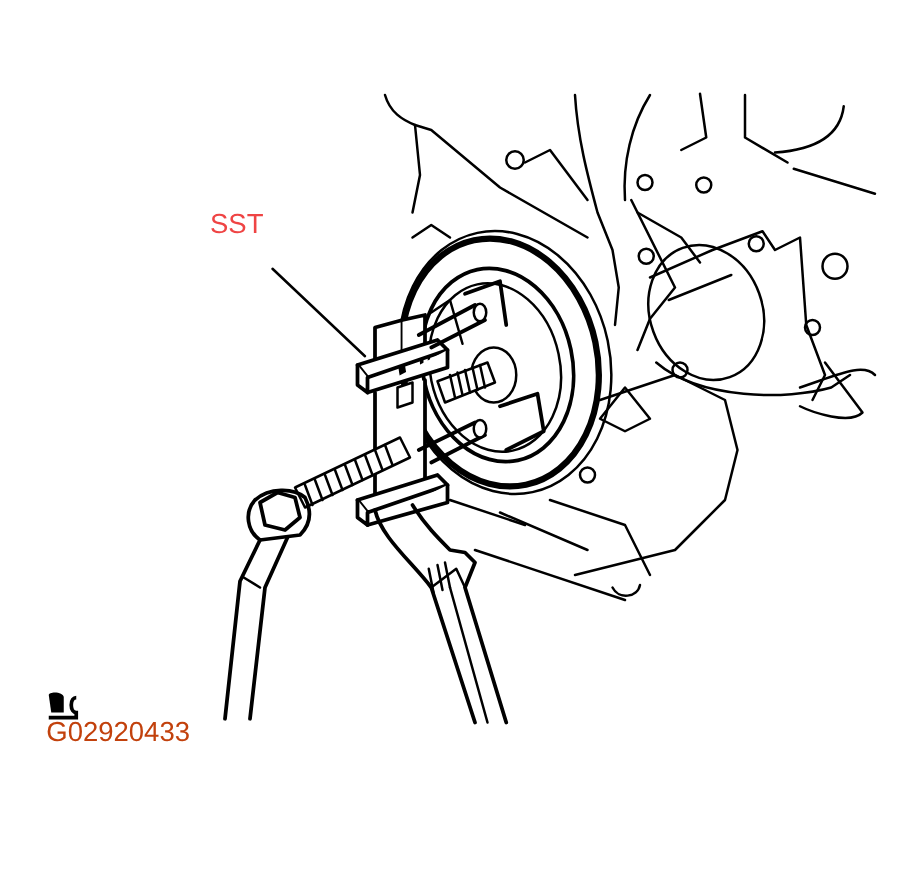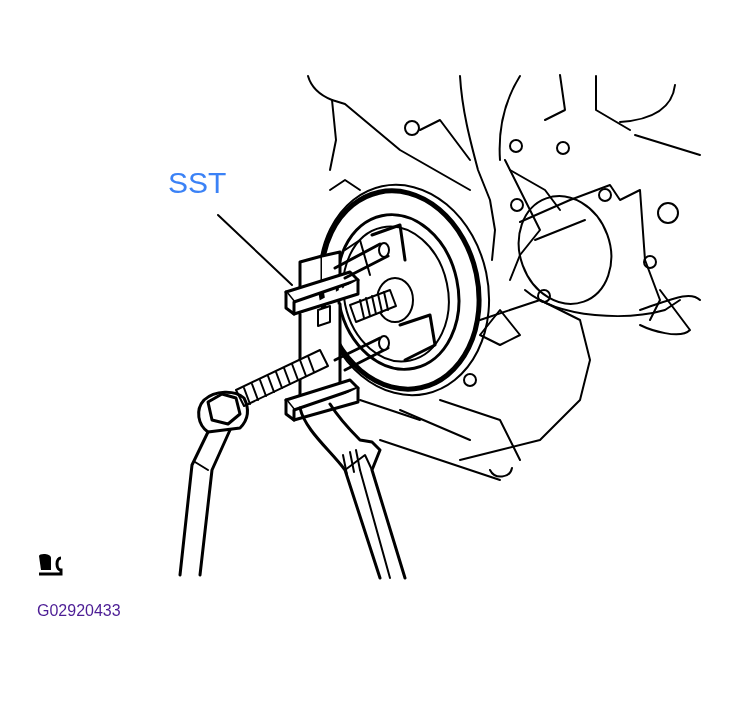--- a/index.html
+++ b/index.html
@@ -1,19 +1,19 @@
 <!DOCTYPE html>
 <html><head>
 <meta charset="utf-8">
 <style>
   html, body { margin: 0; padding: 0; background: #ffffff; }
   body { width: 734px; height: 701px; position: relative; overflow: hidden; font-family: "Liberation Sans", sans-serif; }
   .drawing { position: absolute; left: 0; top: 0; width: 734px; height: 701px; }
-  .callout-label { position: absolute; left: 168px; top: 168px; font-size: 30px; color: #3b82f6; letter-spacing: 0px; line-height: 1; }
-  .figure-id { position: absolute; left: 37px; top: 603px; font-size: 16px; color: #4c1d95; line-height: 1; }
+  .callout-label { position: absolute; left: 168px; top: 168px; font-size: 22px; color: #ef4444; letter-spacing: 0px; line-height: 1; }
+  .figure-id { position: absolute; left: 37px; top: 575px; font-size: 22px; color: #c2410c; line-height: 1; }
   .note-icon { position: absolute; left: 37px; top: 552px; width: 26px; height: 26px; }
 </style>
 </head>
 <body>
 
 <svg class="drawing" viewBox="0 0 734 701" xmlns="http://www.w3.org/2000/svg" fill="none" stroke="#000" stroke-linecap="round" stroke-linejoin="round">
 
   <g stroke-width="2">
     <path d="M308 76 C312 90 322 96 332 100 L336 140 L330 170"></path>
     <path d="M332 100 L345 104 L400 150 L470 190"></path>

